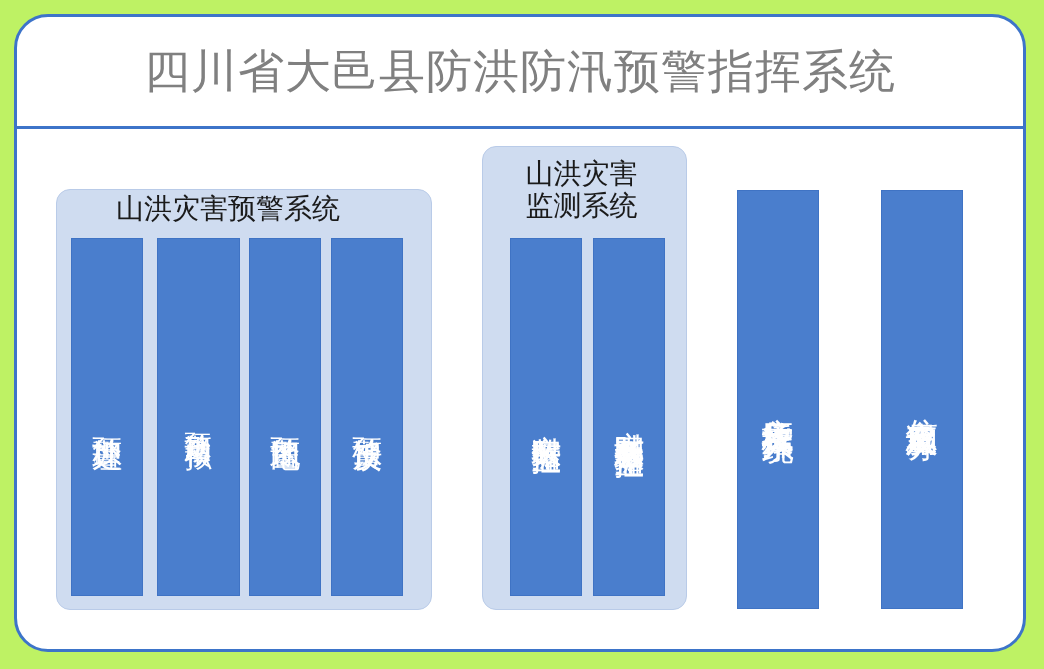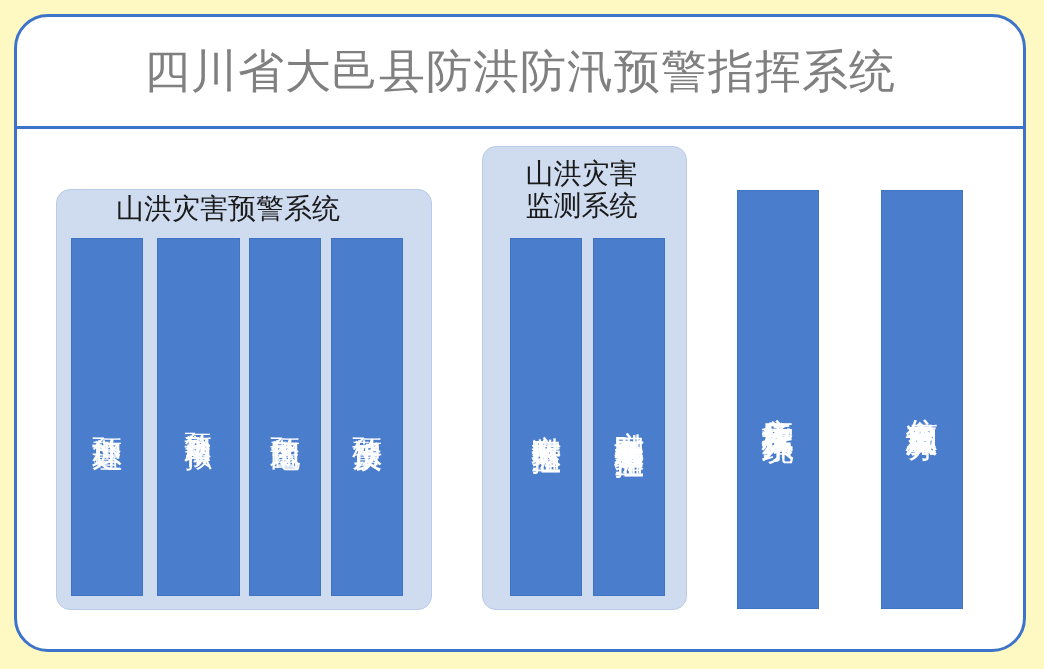--- a/index.html
+++ b/index.html
@@ -11,21 +11,21 @@
     width: 1044px;
     height: 669px;
     font-family: "Liberation Sans", sans-serif;
     overflow: hidden;
   }
 
   #canvas {
     position: relative;
     width: 1044px;
     height: 669px;
-    background: #fef9c3;
+    background: #bef264;
   }
 
   
   .outer-frame {
     position: absolute;
     left: 14px;
     top: 14px;
     width: 1012px;
     height: 638px;
     border: 3px solid #3d74c9;

